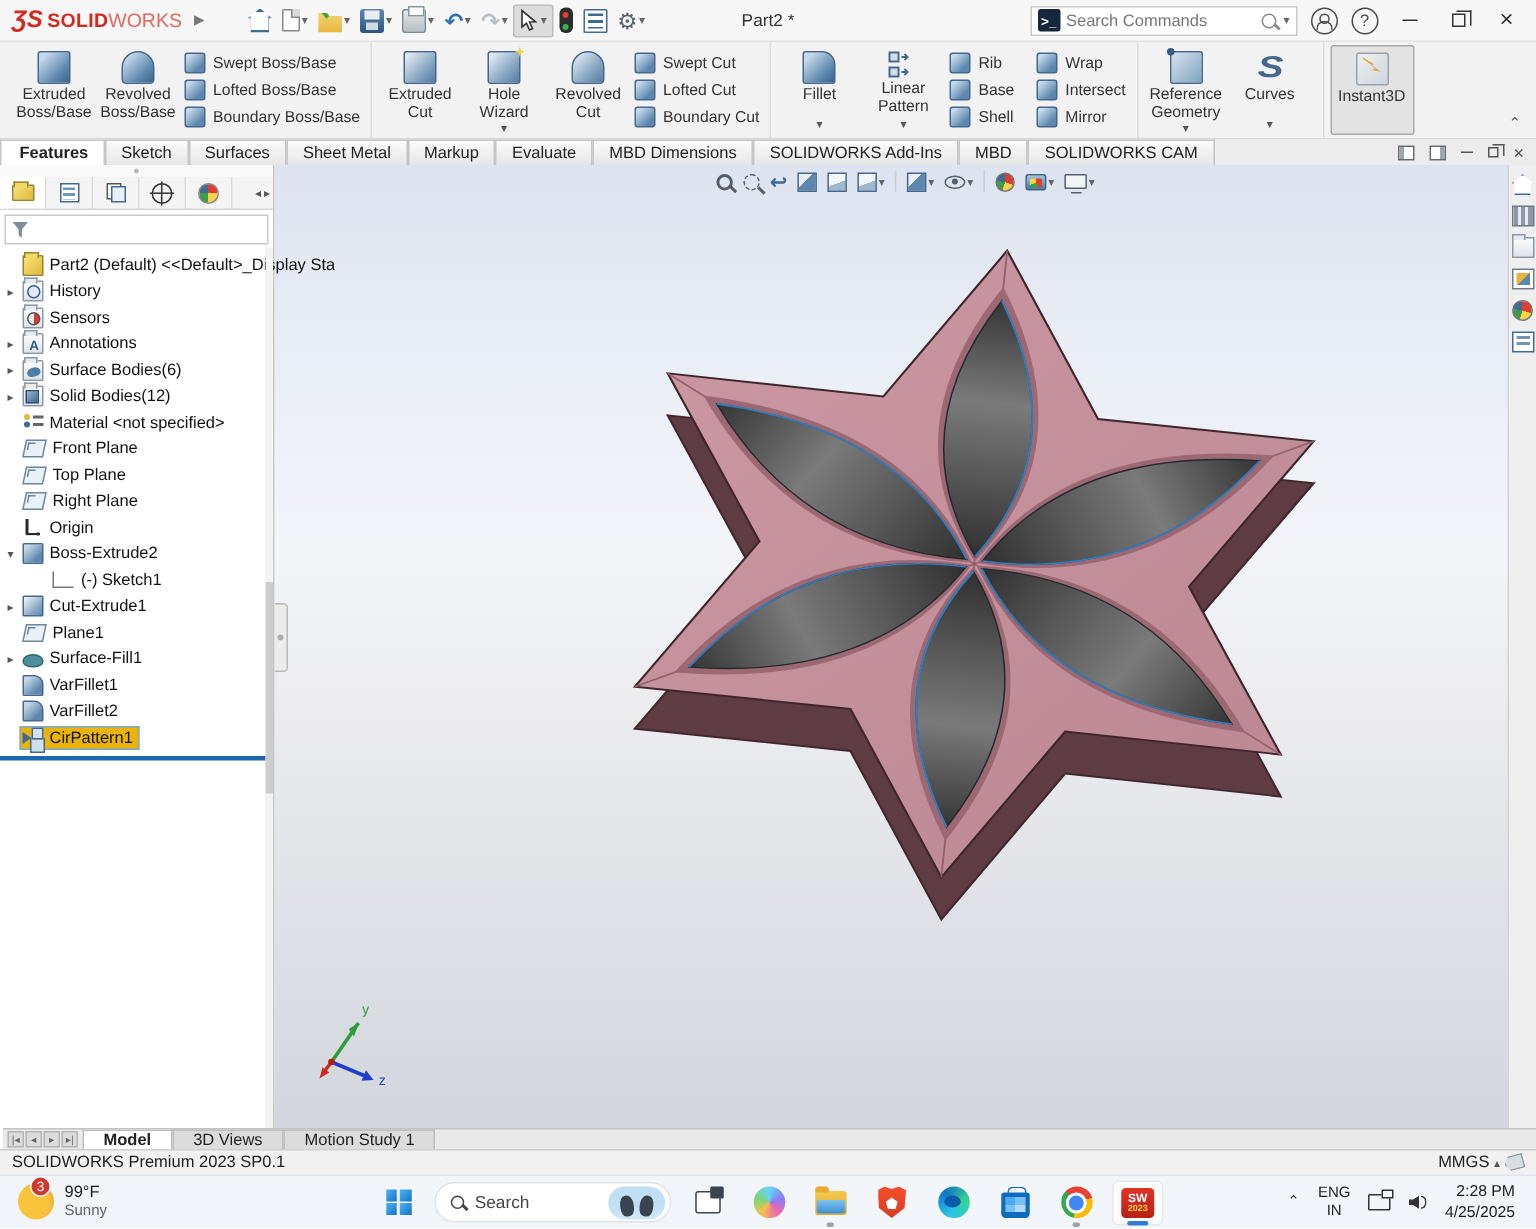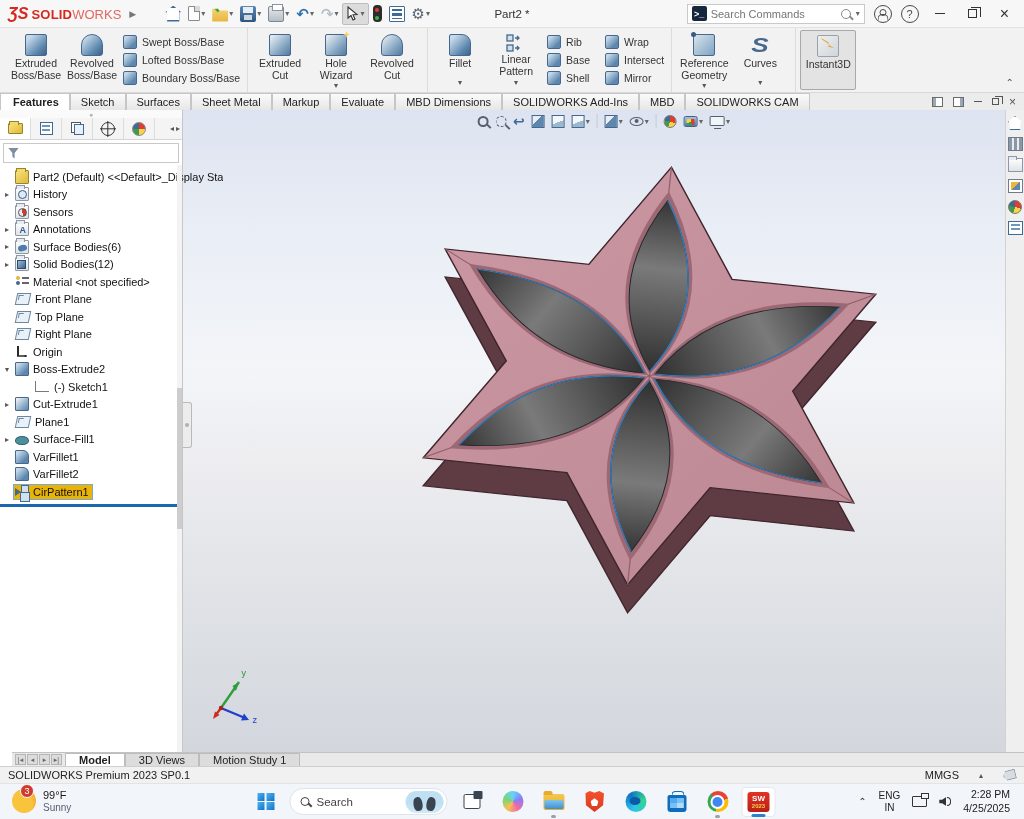--- a/index.html
+++ b/index.html
@@ -170,27 +170,27 @@
   .ts-props::after { content:""; position:absolute; inset:2px; background:repeating-linear-gradient(#6f95b8 0 2px,transparent 2px 4px); }
 
   .splitter-tab { position:absolute; left:0; top:292px; width:9px; height:46px; background:#ececec; border:1px solid #b9b9b9; border-left:none; border-radius:0 3px 3px 0; z-index:7; }
   .splitter-tab::after { content:""; position:absolute; left:2px; top:50%; transform:translateY(-50%); width:4px; height:4px; border-radius:50%; background:#b0b0b0; }
 
   .model-svg { position:absolute; inset:0; width:100%; height:100%; }
   .triad-svg { position:absolute; left:22px; bottom:28px; width:56px; height:58px; }
   .triad-label { font-size:9px; font-family:"DejaVu Sans Mono",monospace; }
 
   
-  .doctabs { position:absolute; bottom:53px; left:12px; right:0; height:14px; background:#e9e9e9; border-top:1px solid #c2c2c2; display:flex; align-items:stretch; z-index:45; }
+  .doctabs { position:absolute; bottom:53px; left:2px; right:0; height:14px; background:#e9e9e9; border-top:1px solid #c2c2c2; display:flex; align-items:stretch; z-index:45; }
   .dnav { display:flex; align-items:center; gap:1px; padding:0 3px; }
   .dnav span { width:11px; height:11px; background:#dcdcdc; border:1px solid #b5b5b5; color:#666; font-size:7px; display:flex; align-items:center; justify-content:center; }
   .dtab { padding:0 13px; font-size:11px; color:#222; display:flex; align-items:center; background:#dcdcdc; border:1px solid #bdbdbd; border-bottom:none; white-space:nowrap; }
   .dtab.active { background:#fff; font-weight:bold; }
   .statusbar { position:absolute; bottom:36px; left:0; right:0; height:17px; background:#f1f1f1; border-top:1px solid #cfcfcf; display:flex; align-items:center; font-size:11px; color:#222; padding:0 8px; z-index:45; }
-  .sb-right { margin-left:auto; display:flex; align-items:center; gap:20px; }
+  .sb-right { margin-left:auto; display:flex; align-items:center; gap:3px; }
   .sb-caret { font-size:8px; color:#555; }
   .ic-tag { width:13px; height:10px; background:#d8dde2; border:1px solid #8c98a5; clip-path:polygon(0 50%,25% 0,100% 0,100% 100%,25% 100%); transform:rotate(-15deg); }
 
   
   .taskbar { position:absolute; bottom:0; left:0; right:0; height:36px; background:#f2f6fb; border-top:1px solid #e0e4ea; display:flex; align-items:center; z-index:60; }
   .weather { display:flex; align-items:center; gap:7px; padding-left:12px; }
   .wicon { width:24px; height:24px; border-radius:50%; background:radial-gradient(circle at 35% 60%,#f9c33c 55%,#f08c26 100%); position:relative; }
   .wbadge { position:absolute; top:-5px; left:8px; min-width:14px; height:14px; border-radius:50%; background:#d03a2c; color:#fff; font-size:9px; display:flex; align-items:center; justify-content:center; border:1.5px solid #f2f6fb; }
   .wtext { display:flex; flex-direction:column; line-height:1.15; }
   .wtemp { font-size:11px; color:#1a1a1a; }
@@ -349,20 +349,34 @@
       <span class="bico cut spark"></span>
       <span>Hole</span>
       <span>Wizard</span>
       <span class="dcaret">▾</span>
     </div>
     <div class="bigbtn">
       <span class="bico cut" style="border-radius:50% 50% 3px 3px;"></span>
       <span>Revolved</span>
       <span>Cut</span>
     </div>
+    <div class="stack">
+      <div class="srow">
+          <span class="sico"></span>
+          <span>Swept Cut</span>
+        </div>
+      <div class="srow">
+          <span class="sico"></span>
+          <span>Lofted Cut</span>
+        </div>
+      <div class="srow">
+          <span class="sico"></span>
+          <span>Boundary Cut</span>
+        </div>
+    </div>
   </div>
   <div class="rgroup">
     <div class="bigbtn">
       <span class="bico" style="border-radius:2px 9px 2px 2px;"></span>
       <span>Fillet</span>
       <span class="dcaret">▾</span>
     </div>
     <div class="bigbtn">
       <svg width="20" height="20" viewBox="0 0 20 20">
         <g fill="none" stroke="#47688c" stroke-width="1.3">

